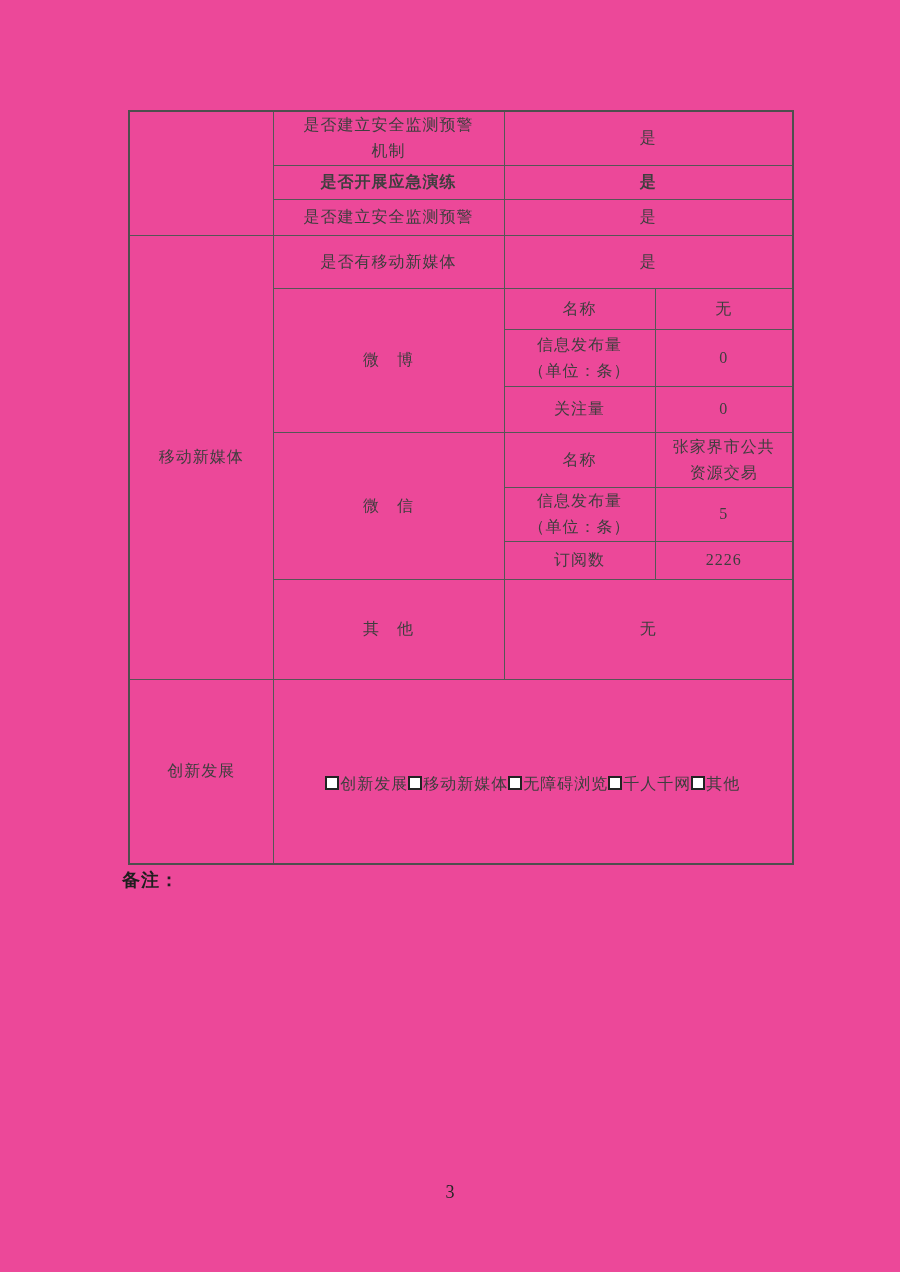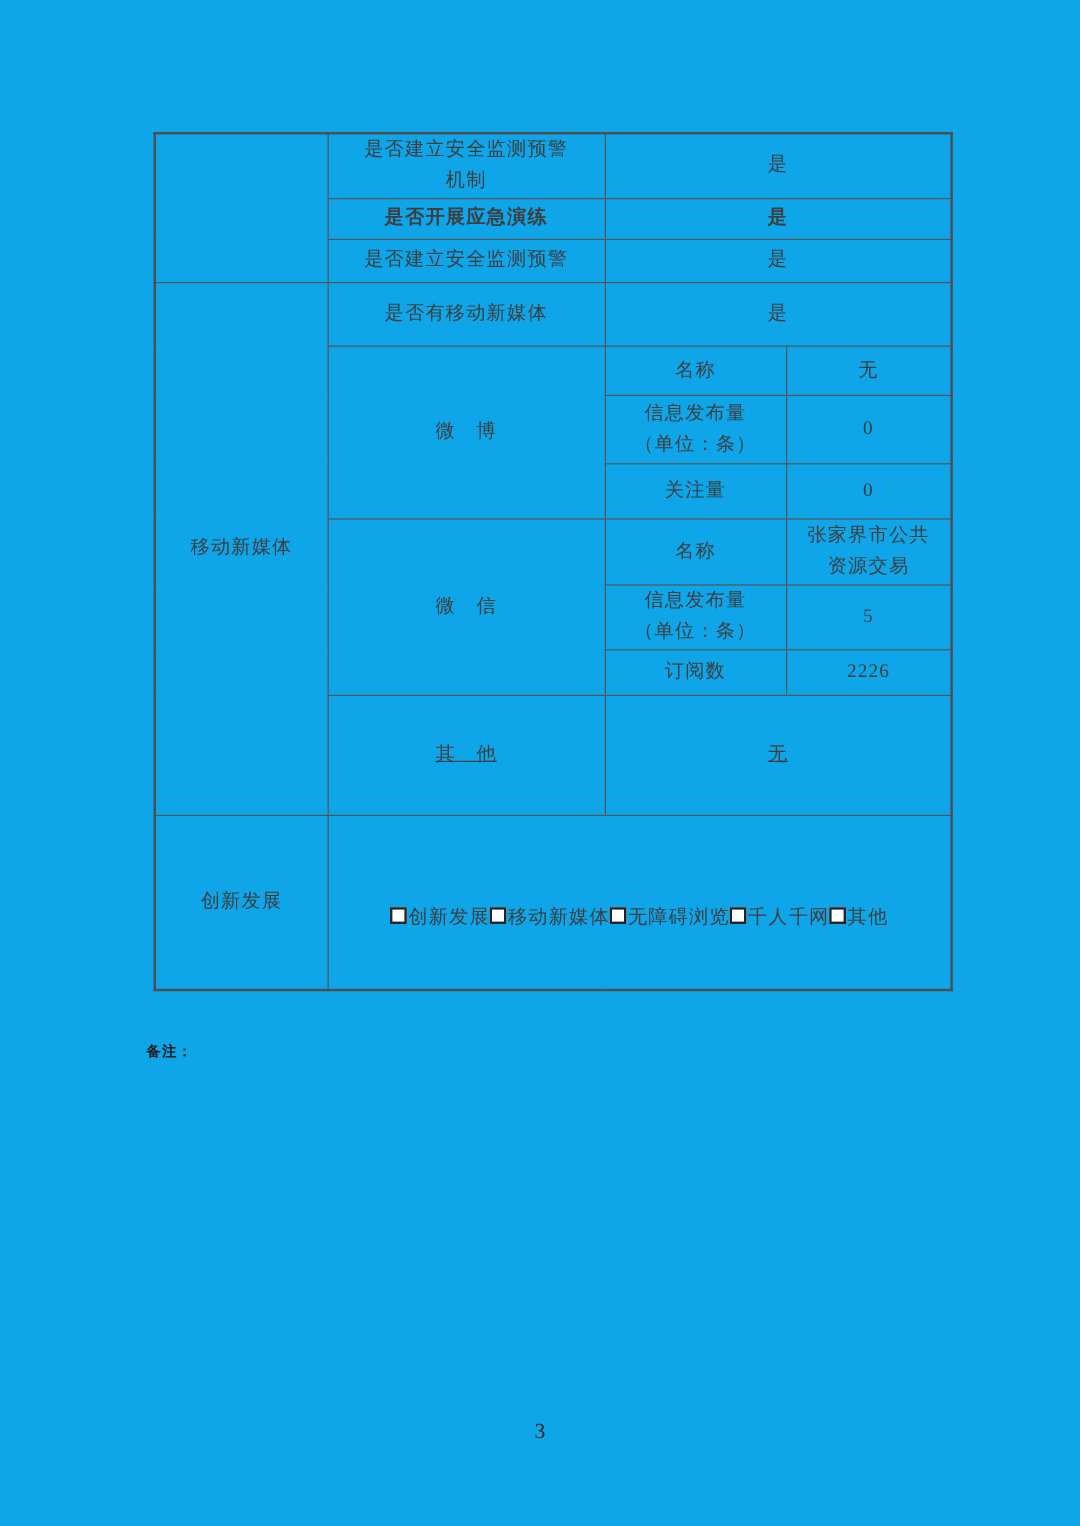--- a/index.html
+++ b/index.html
@@ -4,21 +4,21 @@
 <style>
   html, body {
     margin: 0;
     padding: 0;
     background: #ffffff;
   }
   .page {
     position: relative;
     width: 900px;
     height: 1272px;
-    background: #0ea5e9;
+    background: #ec4899;
     font-family: "Liberation Serif", "DejaVu Serif", serif;
     color: #3e3e3e;
     overflow: hidden;
   }
   table.report-table {
     position: absolute;
     left: 128px;
     top: 110px;
     width: 664px;
     border-collapse: collapse;
@@ -43,22 +43,22 @@
   .r1  { height: 54px; }
   .r2  { height: 34px; font-weight: bold; }
   .r3  { height: 36px; }
   .r4  { height: 53px; }
   .r5  { height: 41px; }
   .r6  { height: 57px; }
   .r7  { height: 46px; }
   .r8  { height: 55px; }
   .r9  { height: 54px; }
   .r10 { height: 38px; }
-  .r11 { height: 100px; text-decoration: underline; }
-  .r12 { height: 146px; border-radius: 23px; }
+  .r11 { height: 100px; }
+  .r12 { height: 185px; border-radius: 23px; }
   td.value-cell {
     letter-spacing: 0.5px;
   }
   td.checkbox-cell {
     letter-spacing: 0.5px;
     white-space: nowrap;
   }
   .cb-item {
     display: inline-block;
     white-space: nowrap;
@@ -69,21 +69,21 @@
     height: 10px;
     border: 2px solid #232323;
     vertical-align: -1px;
     margin-right: 1px;
     background: #ffffff;
   }
   .notes {
     position: absolute;
     left: 122px;
     top: 868px;
-    font-size: 12px;
+    font-size: 18px;
     font-weight: bold;
     color: #1e1e1e;
     letter-spacing: 1px;
   }
   .page-number {
     position: absolute;
     left: 0;
     top: 1182px;
     width: 900px;
     text-align: center;

